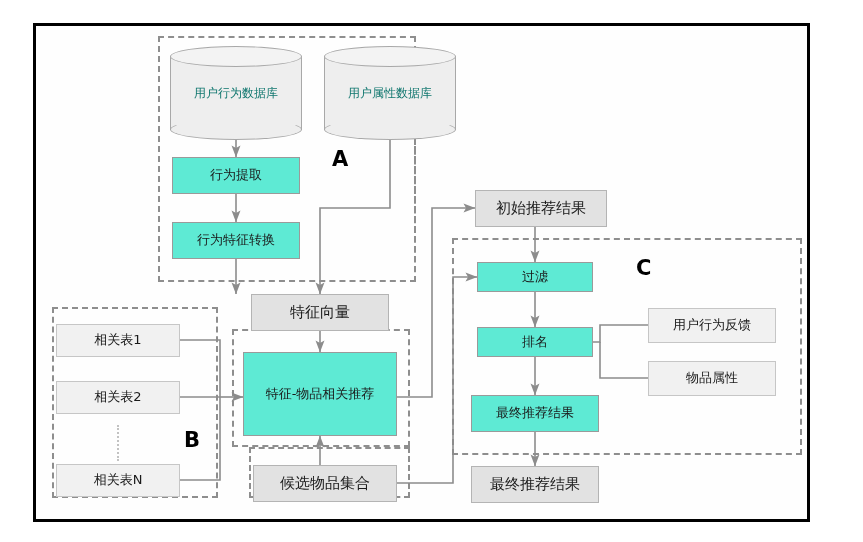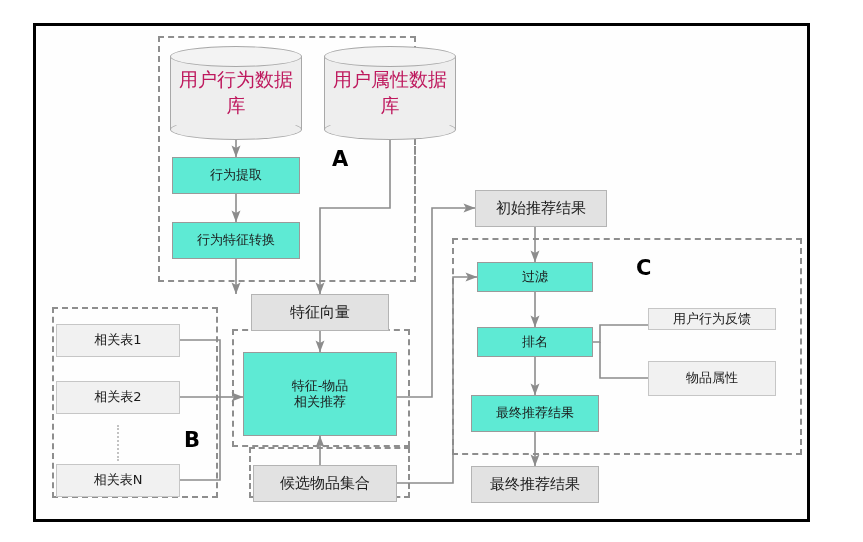--- a/index.html
+++ b/index.html
@@ -8,21 +8,21 @@
   #outer-frame{position:absolute;left:33px;top:23px;width:777px;height:499px;border:3px solid #000000;background:#fefefe;box-sizing:border-box;}
   svg#wires{position:absolute;left:0;top:0;width:863px;height:542px;pointer-events:none;}
   .node{position:absolute;box-sizing:border-box;display:flex;align-items:center;justify-content:center;text-align:center;line-height:1.25;color:#1a1a1a;}
   .box-dark{background:#5eead4;border:1.5px solid #9a9a9a;font-size:13px;}
   .box-mid{background:#e2e2e2;border:1.5px solid #b4b4b4;font-size:15px;}
   .box-light{background:#f1f1f1;border:1.2px solid #c6c6c6;font-size:13px;}
   .cyl{position:absolute;box-sizing:border-box;}
   .cyl .body{position:absolute;left:0;right:0;top:10px;bottom:10px;background:#eeeeee;border-left:1.5px solid #a8a8a8;border-right:1.5px solid #a8a8a8;}
   .cyl .top{position:absolute;left:0;top:0;width:100%;height:21px;background:#f3f3f3;border:1.5px solid #a8a8a8;border-radius:50%/50%;box-sizing:border-box;}
   .cyl .bot{position:absolute;left:0;bottom:0;width:100%;height:21px;background:#eeeeee;border:1.5px solid #a8a8a8;border-radius:50%/50%;box-sizing:border-box;border-top-color:transparent;}
-  .cyl .lbl{position:absolute;left:0;right:0;top:50%;transform:translateY(-50%);text-align:center;font-size:19px;color:#be185d;z-index:3;}
+  .cyl .lbl{position:absolute;left:0;right:0;top:50%;transform:translateY(-50%);text-align:center;font-size:12px;color:#0f766e;z-index:3;}
   .grp{position:absolute;box-sizing:border-box;border:2px dashed #8e8e8e;}
   .grp-letter{position:absolute;font-weight:bold;font-size:21px;color:#000000;font-family:"DejaVu Sans","Liberation Sans",sans-serif;}
   .vdots{position:absolute;width:2px;color:#bdbdbd;font-size:11px;letter-spacing:0;text-align:center;line-height:5px;}
 </style>
 </head>
 <body>
 
 <div id="canvas">
 
   <div id="outer-frame"></div>
@@ -111,34 +111,34 @@
   <div class="node box-light" style="left:56px;top:324px;width:124px;height:33px;">相关表1</div>
 
   <div class="node box-light" style="left:56px;top:381px;width:124px;height:33px;">相关表2</div>
 
   <div class="vdots" style="left:117px;top:425px;width:4px;height:36px;">
     <div style="border-left:2px dotted #c2c2c2;height:36px;margin-left:0px;"></div>
   </div>
 
   <div class="node box-light" style="left:56px;top:464px;width:124px;height:33px;">相关表N</div>
 
-  <div class="node box-dark" style="left:243px;top:352px;width:154px;height:84px;flex-direction:column;">
+  <div class="node box-dark" style="left:243px;top:352px;width:154px;height:84px;flex-direction:row;">
     <span>特征-物品</span>
     <span>相关推荐</span>
   </div>
 
   <div class="node box-mid" style="left:253px;top:465px;width:144px;height:37px;">候选物品集合</div>
 
   <div class="node box-mid" style="left:475px;top:190px;width:132px;height:37px;">初始推荐结果</div>
 
   <div class="node box-dark" style="left:477px;top:262px;width:116px;height:30px;">过滤</div>
 
   <div class="node box-dark" style="left:477px;top:327px;width:116px;height:30px;">排名</div>
 
   <div class="node box-dark" style="left:471px;top:395px;width:128px;height:37px;">最终推荐结果</div>
 
   <div class="node box-mid" style="left:471px;top:466px;width:128px;height:37px;">最终推荐结果</div>
 
-  <div class="node box-light" style="left:648px;top:308px;width:128px;height:22px;">用户行为反馈</div>
+  <div class="node box-light" style="left:648px;top:308px;width:128px;height:35px;">用户行为反馈</div>
 
   <div class="node box-light" style="left:648px;top:361px;width:128px;height:35px;">物品属性</div>
 
 </div>
 
 </body></html>

